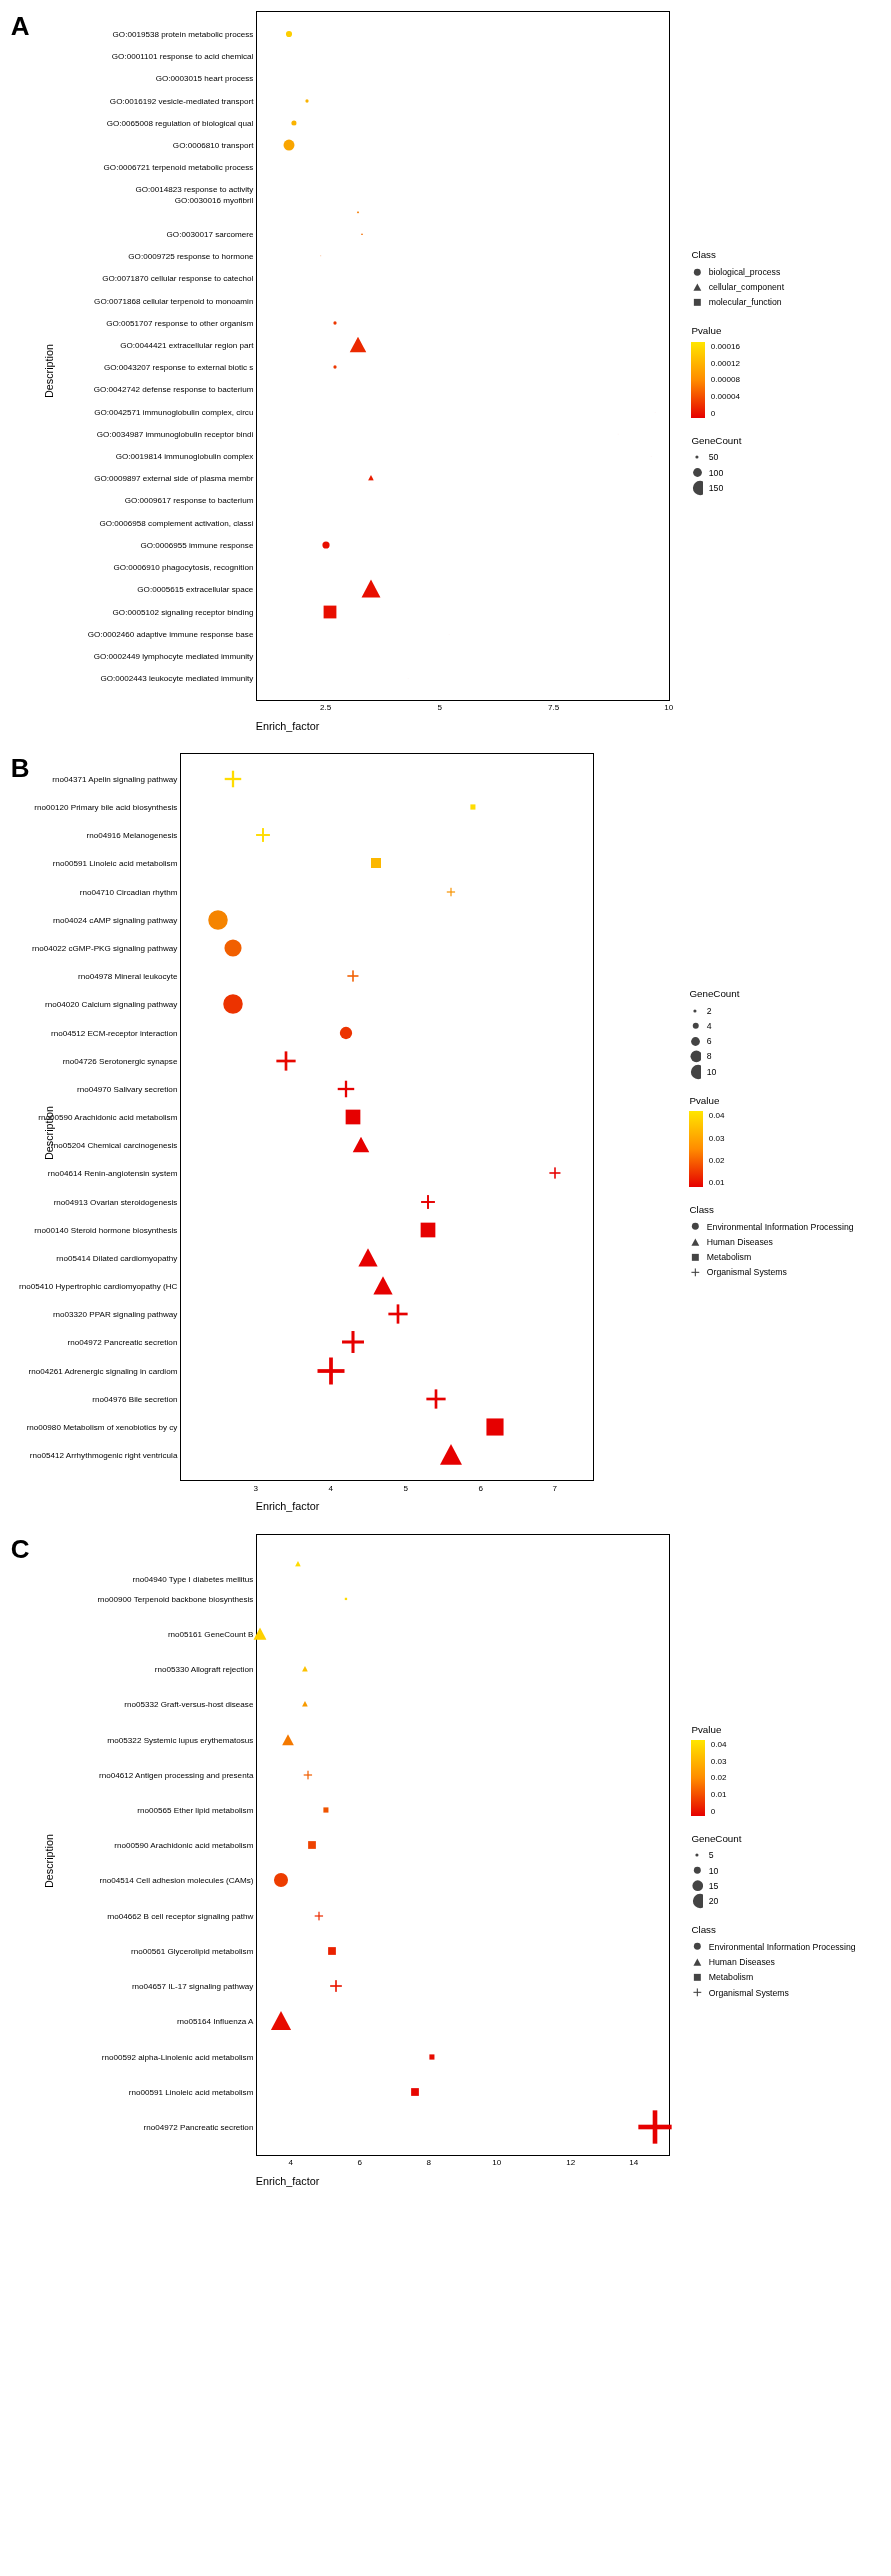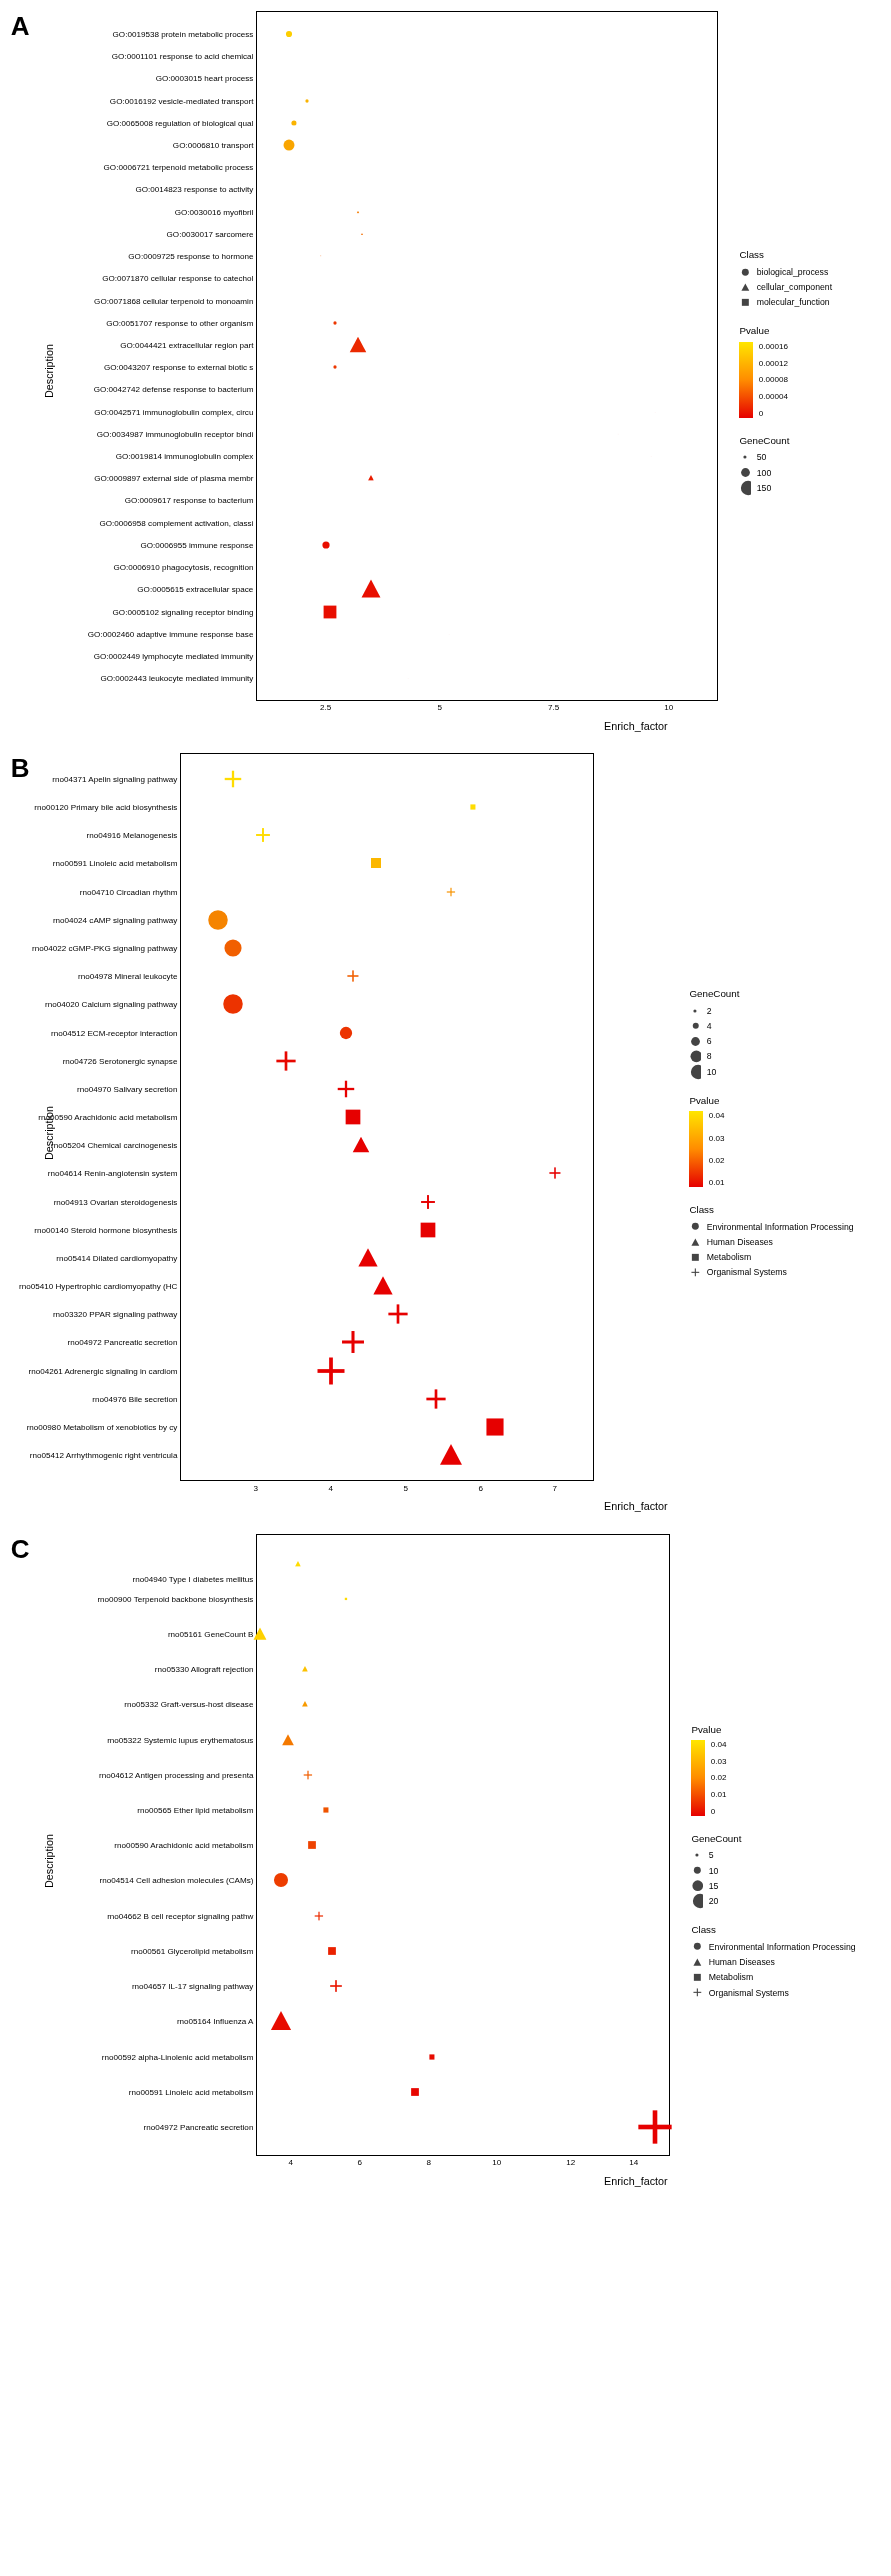--- a/index.html
+++ b/index.html
@@ -51,21 +51,21 @@
     padding-right: 3.3px;
   }
   .xtick {
     position: absolute;
     top: 100%;
     transform: translateX(-50%);
     font-size: 8.1px;
     padding-top: 3.3px;
   }
   .xlabel {
-    text-align: right;
+    text-align: left;
     font-size: 10.8px;
     margin-top: 19px;
   }
   .legend-col {
     margin-left: 21.7px;
     font-size: 9.8px;
   }
   .legend-block {
     margin-bottom: 16.3px;
     margin-top: 17px;
@@ -112,21 +112,21 @@
 </style>
 </head>
 <body>
 
 <div id="panels">
     <div class="panel">
       <div class="panel-label">A</div>
       <div class="chart-area">
         <div class="ylabel">Description</div>
         <div class="plot-box">
-          <div class="plot-inner" style="width:412px;height:688px;margin-left:195px;padding-left:48px;">
+          <div class="plot-inner" style="width:412px;height:688px;margin-left:195px;">
             <div class="ytick" style="top:22px">GO:0019538 protein metabolic process</div>
             <div class="marker" style="left:32px;top:22px">
               <svg width="7.7" height="7.7" viewBox="0 0 14.1875 14.1875">
                 <circle cx="7.1" cy="7.1" r="5.68" fill="rgb(253,206,0)"></circle>
               </svg>
             </div>
             <div class="ytick" style="top:44px">GO:0001101 response to acid chemical</div>
             <div class="marker" style="left:92px;top:44px">
               <svg width="-1.1999999999999993" height="-1.1999999999999993">
                 <circle cx="-0.5999999999999996" cy="-0.5999999999999996" r="-0.47999999999999976" fill="rgb(253,206,0)"></circle>
@@ -161,21 +161,21 @@
               <svg width="-5.600000000000001" height="-5.600000000000001">
                 <circle cx="-2.8000000000000007" cy="-2.8000000000000007" r="-2.2400000000000007" fill="rgb(246,138,0)"></circle>
               </svg>
             </div>
             <div class="ytick" style="top:177px">GO:0014823 response to activity</div>
             <div class="marker" style="left:192px;top:177px">
               <svg width="-5.600000000000001" height="-5.600000000000001">
                 <circle cx="-2.8000000000000007" cy="-2.8000000000000007" r="-2.2400000000000007" fill="rgb(246,138,0)"></circle>
               </svg>
             </div>
-            <div class="ytick" style="top:200px">GO:0030016 myofibril</div>
+            <div class="ytick" style="top:188px">GO:0030016 myofibril</div>
             <div class="marker" style="left:101px;top:200px">
               <svg width="2.9" height="2.9" viewBox="0 0 5.39062 5.39062">
                 <polygon points="2.7,0.27 5.13,4.86 0.27,4.86" fill="rgb(244,124,0)"></polygon>
               </svg>
             </div>
             <div class="ytick" style="top:222px">GO:0030017 sarcomere</div>
             <div class="marker" style="left:105px;top:222px">
               <svg width="2.2" height="2.2" viewBox="0 0 4.07812 4.07812">
                 <polygon points="2.04,0.20400000000000001 3.876,3.672 0.20400000000000001,3.672" fill="rgb(243,110,0)"></polygon>
               </svg>

